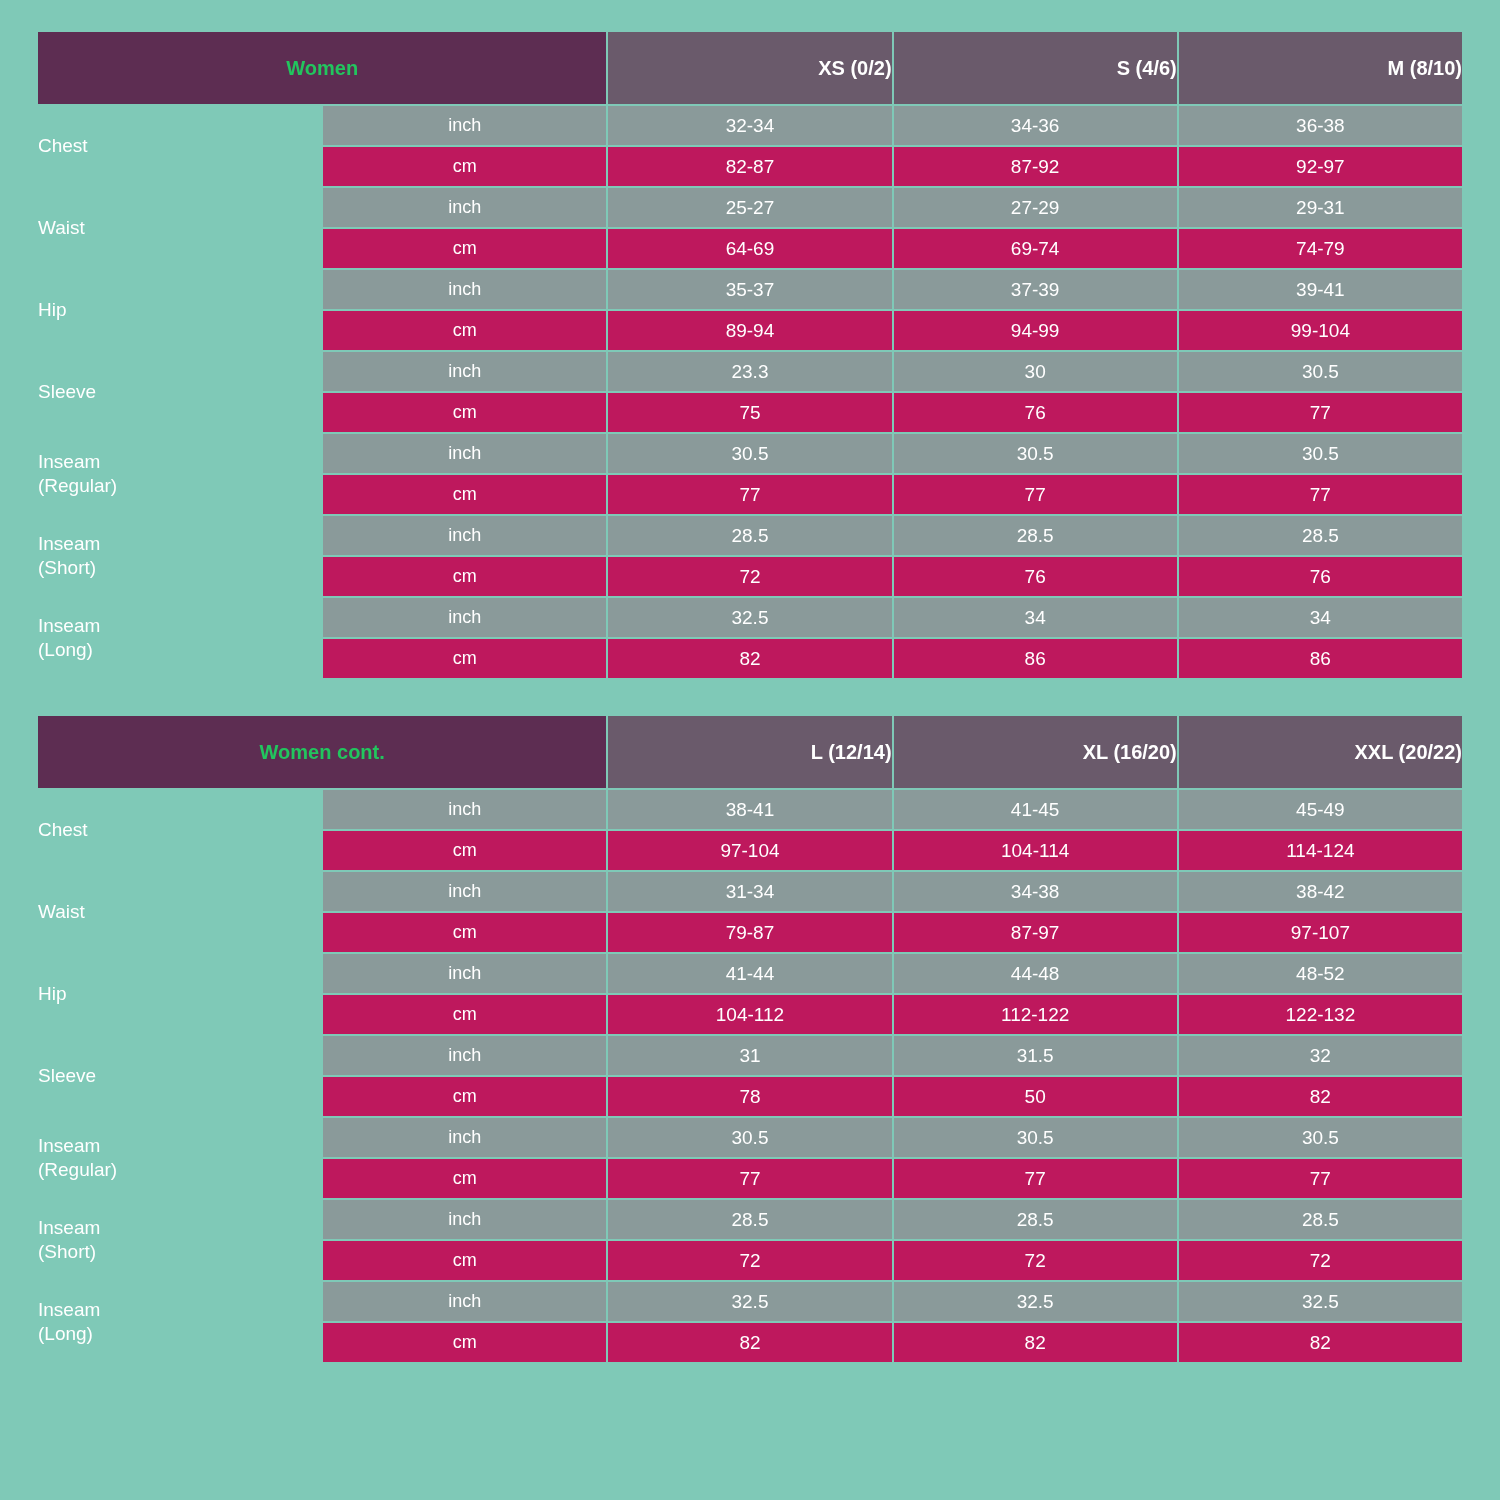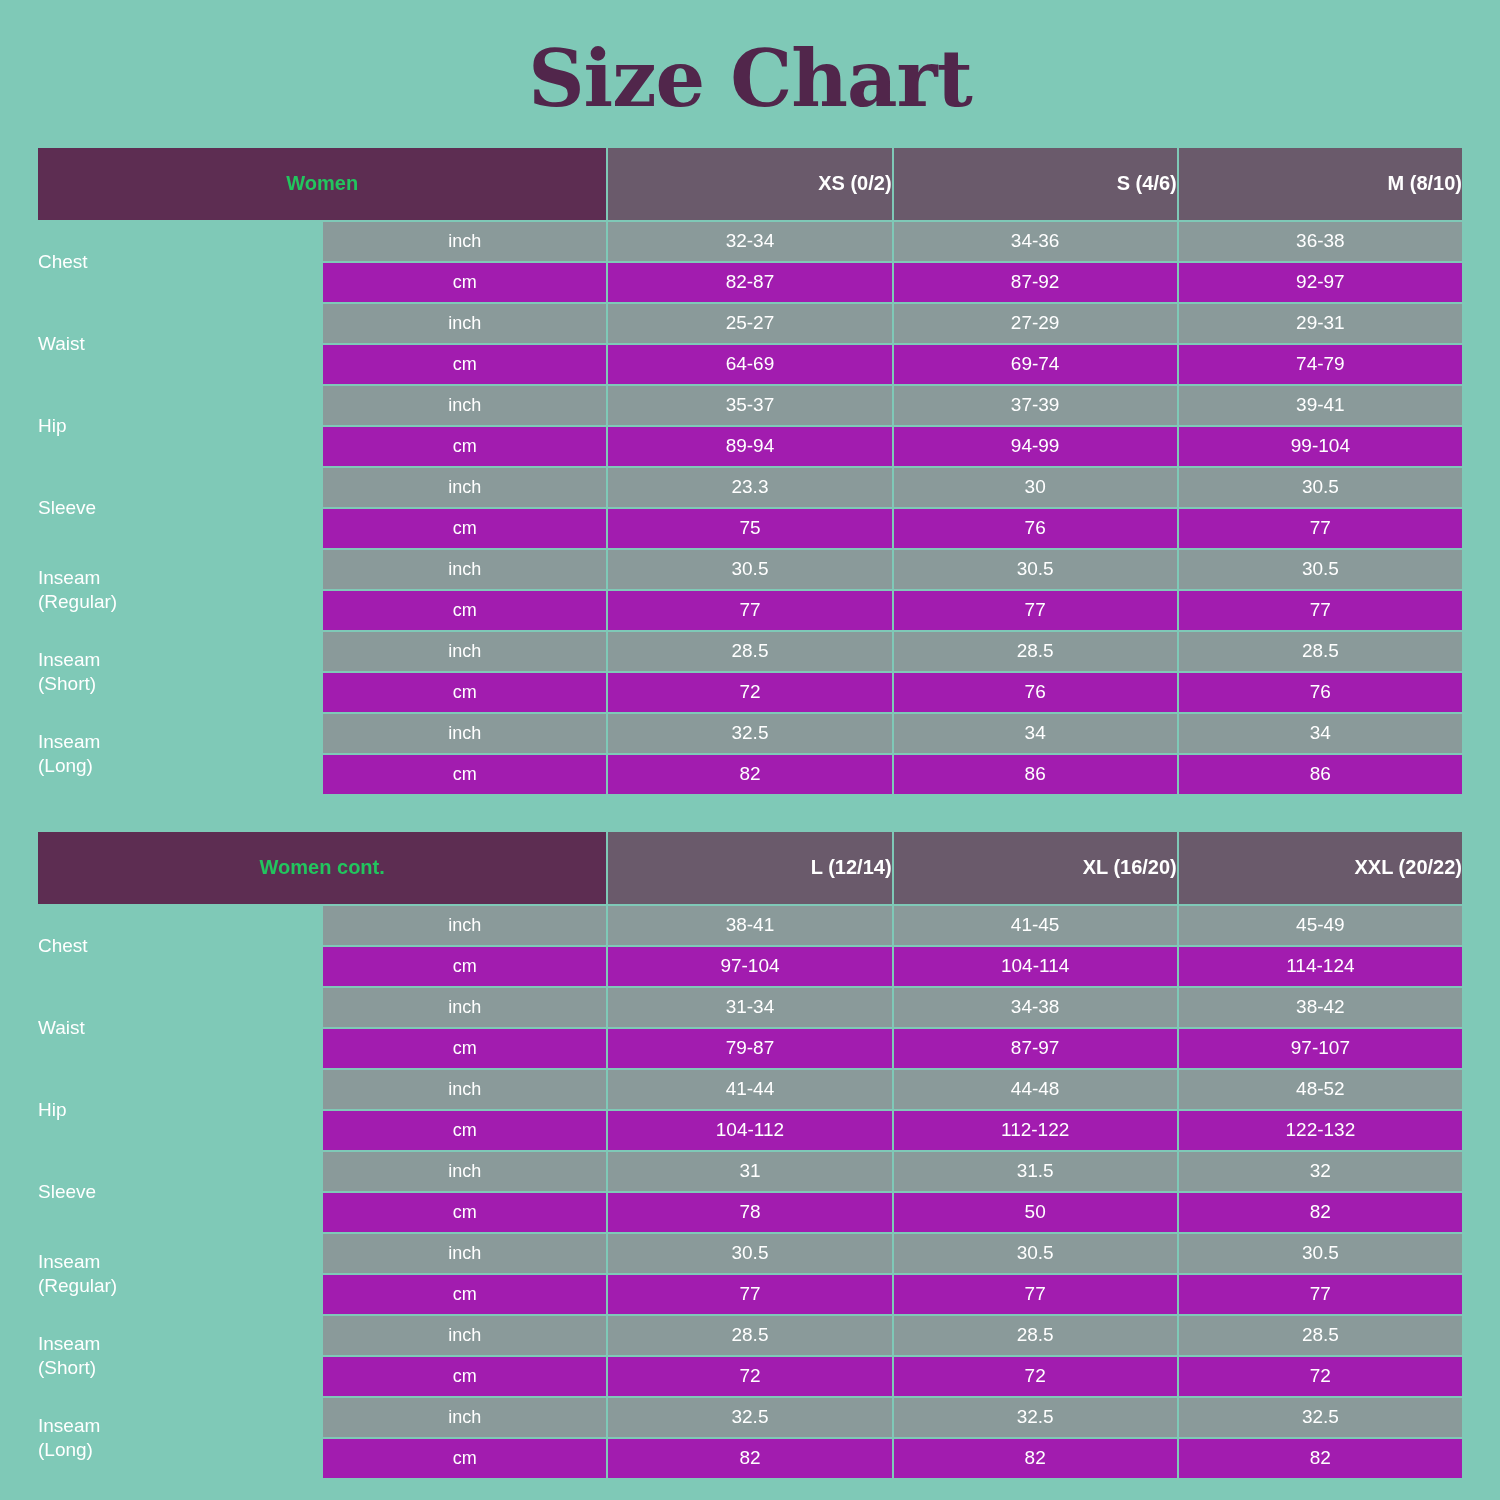--- a/index.html
+++ b/index.html
@@ -80,32 +80,31 @@
     color: #ffffff;
     text-align: center;
     vertical-align: middle;
   }
   tr.inch-row .unit-cell,
   tr.inch-row .val-cell {
     background: #8a9a9a;
   }
   tr.cm-row .unit-cell,
   tr.cm-row .val-cell {
-    background: #a21caf;
+    background: #be185d;
   }
   tr.inch-row td, tr.cm-row td {
     height: 39px;
   }
   
 </style>
 </head>
 <body>
 
 <div class="page">
-  <div class="title">Size Chart</div>
   <div id="tables-root">
       <table class="size-table">
         <thead>
           <tr>
             <th class="hdr-label" colspan="2">Women</th>
             <th class="hdr-size">XS (0/2)</th>
             <th class="hdr-size">S (4/6)</th>
             <th class="hdr-size">M (8/10)</th>
           </tr>
         </thead>

